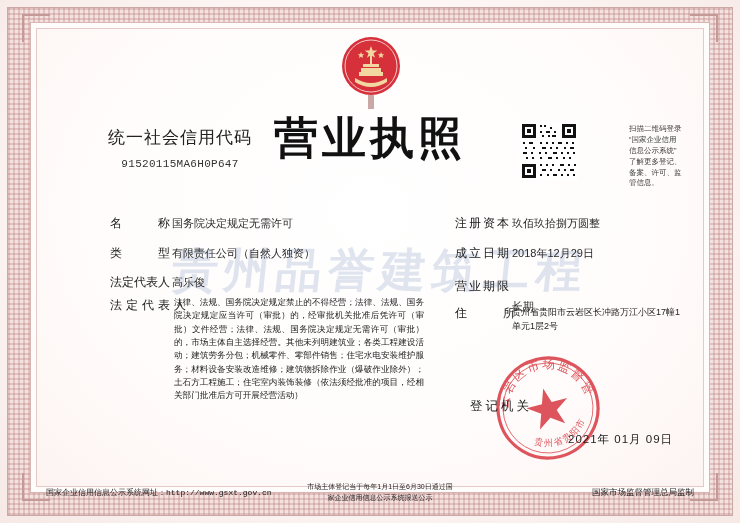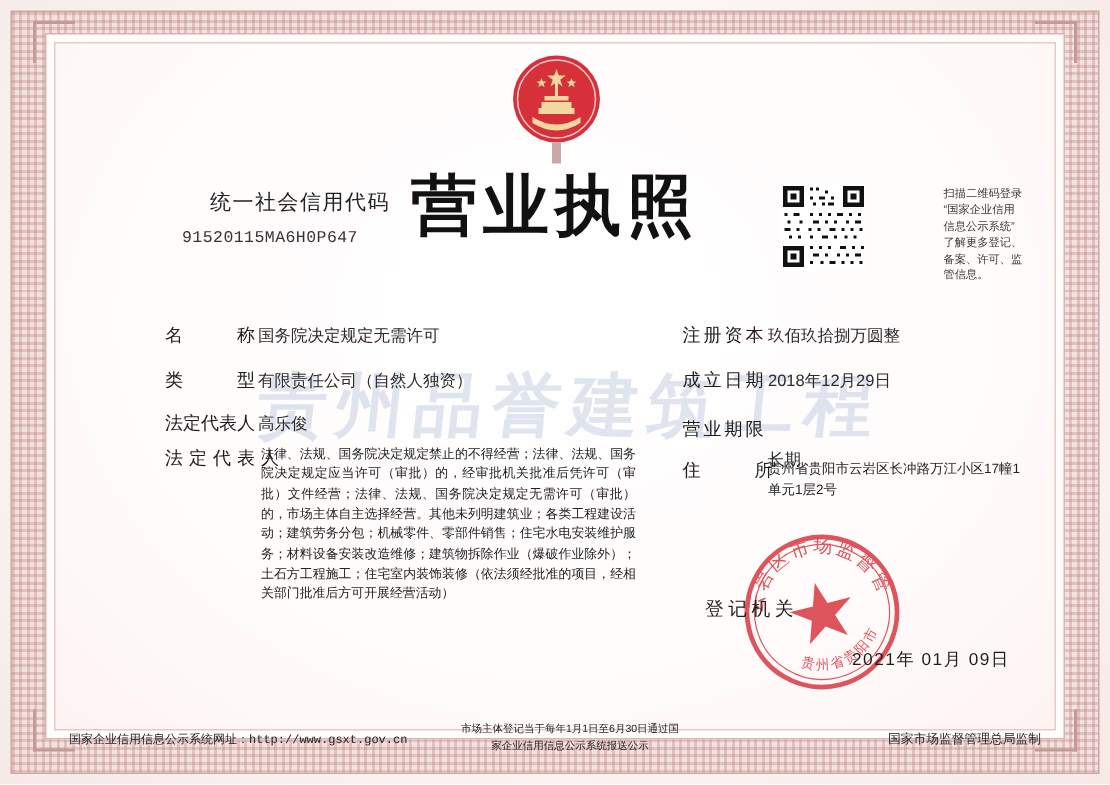--- a/index.html
+++ b/index.html
@@ -53,21 +53,21 @@
   .emblem{
     position:absolute;left:341px;top:20px;width:60px;height:92px;
   }
   .emblem svg{display:block;}
 
   
   .code-block{
     position:absolute;left:100px;top:126px;width:160px;text-align:center;
     color:#2a2a2a;
   }
-  .code-title{font-size:14px;letter-spacing:1px;color:#222;text-align:right;}
+  .code-title{font-size:17px;letter-spacing:1px;color:#222;}
   .code-val{font-size:11px;margin-top:9px;letter-spacing:.3px;color:#333;}
 
   .main-title{
     position:absolute;left:232px;top:116px;width:276px;text-align:center;
     font-family:"DejaVu Sans", sans-serif;
     font-size:44px;font-weight:bold;letter-spacing:4px;color:#111;
     line-height:1;
   }
   .sub-title{
     position:absolute;left:232px;top:168px;width:276px;text-align:center;

